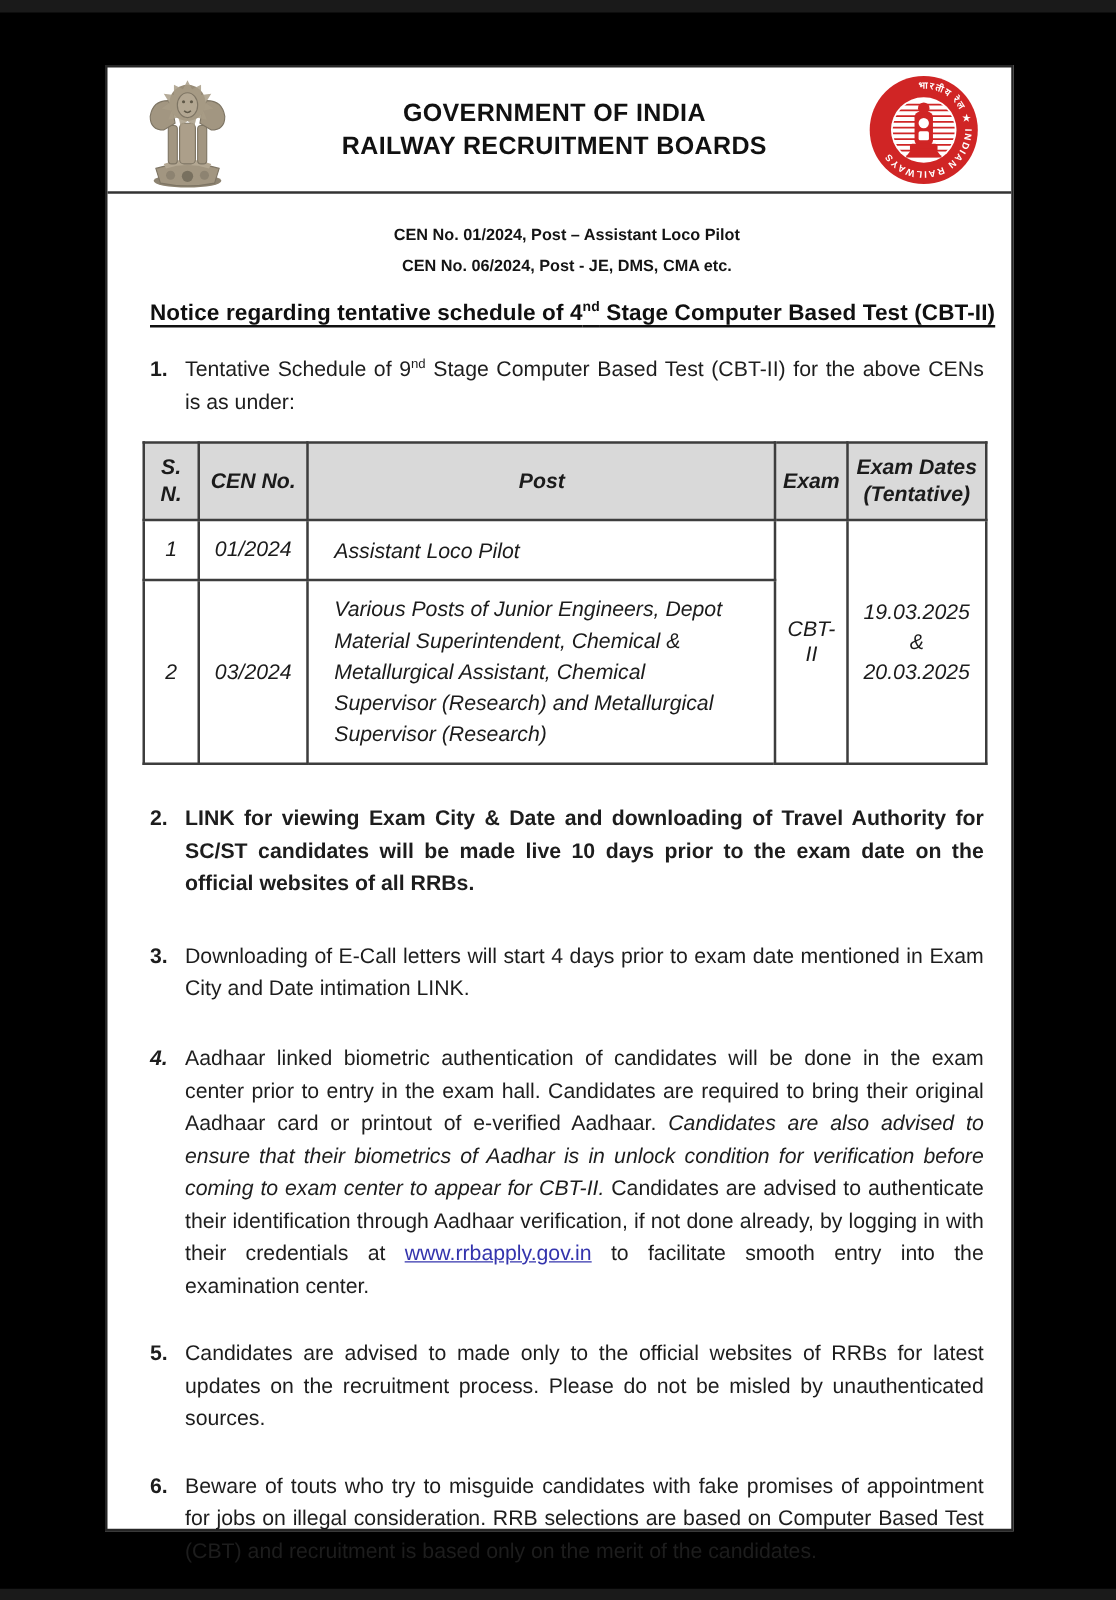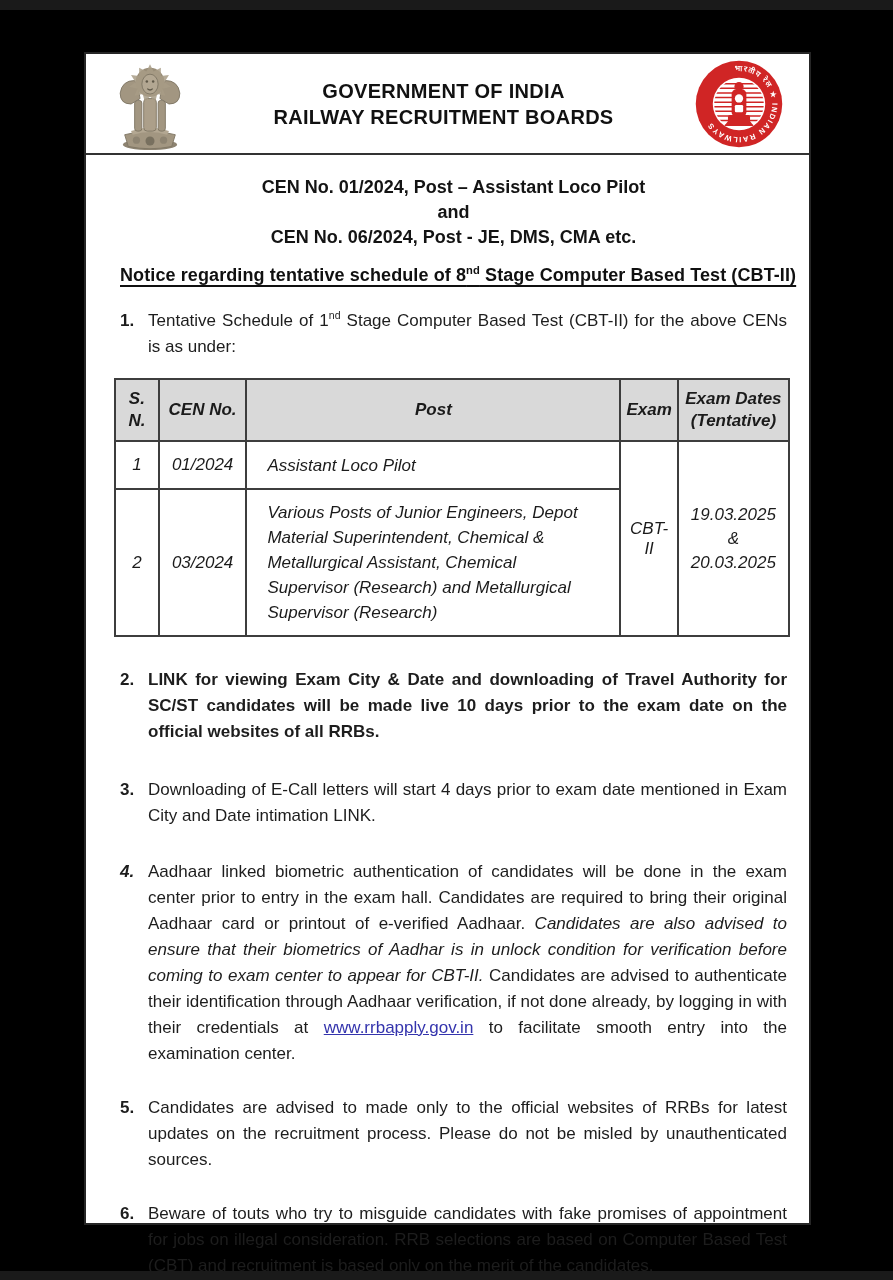--- a/index.html
+++ b/index.html
@@ -26,21 +26,21 @@
   }
   .emblem-wrap { width:108px; display:flex; justify-content:center; }
   .header-lines { flex:1; text-align:center; font-weight:bold;
     font-size:20px; line-height:26px; letter-spacing:.3px; color:#111; }
   .seal-wrap { width:112px; display:flex; justify-content:center; }
 
   
   .doc-body { padding:0 22px 0 34px; }
 
   .subject { margin-top:20px; text-align:center; font-weight:bold;
-    font-size:18px; line-height:25px; color:#141414; }
+    font-size:13px; line-height:25px; color:#141414; }
 
   .notice-heading {
     margin-top:15px; font-weight:bold; font-size:18px; letter-spacing:.1px;
     text-decoration:underline; text-decoration-thickness:2px; text-underline-offset:4px;
     color:#101010; white-space:nowrap;
   }
 
   .list-item { display:flex; font-size:17px; line-height:26px; }
   .li-num { flex:none; width:28px; font-weight:bold; }
   .li-num.it { font-style:italic; }
@@ -150,29 +150,28 @@
             <textPath href="#ringPath" startOffset="23%">भारतीय रेल ★ INDIAN RAILWAYS</textPath>
           </text>
         </svg>
       </div>
     </div>
 
     <div class="doc-body">
 
       <div class="subject">
         <div>CEN No. 01/2024, Post – Assistant Loco Pilot</div>
-        <div>and</div>
         <div>CEN No. 06/2024, Post - JE, DMS, CMA etc.</div>
       </div>
 
-      <div class="notice-heading"><span>Notice regarding tentative schedule of 8</span><sup>nd</sup><span> Stage Computer Based Test (CBT-II)</span></div>
+      <div class="notice-heading"><span>Notice regarding tentative schedule of 4</span><sup>nd</sup><span> Stage Computer Based Test (CBT-II)</span></div>
 
       <div class="list-item mt-22">
         <span class="li-num">1.</span>
-        <span class="li-text"><span>Tentative Schedule of 1</span><sup>nd</sup><span> Stage Computer Based Test (CBT-II) for the above CENs is as under:</span></span>
+        <span class="li-text"><span>Tentative Schedule of 9</span><sup>nd</sup><span> Stage Computer Based Test (CBT-II) for the above CENs is as under:</span></span>
       </div>
 
       <table class="schedule">
         <colgroup>
           <col class="col-sn">
             <col class="col-cen">
             <col class="col-post">
           <col class="col-exam">
             <col class="col-dates">
         </colgroup>

